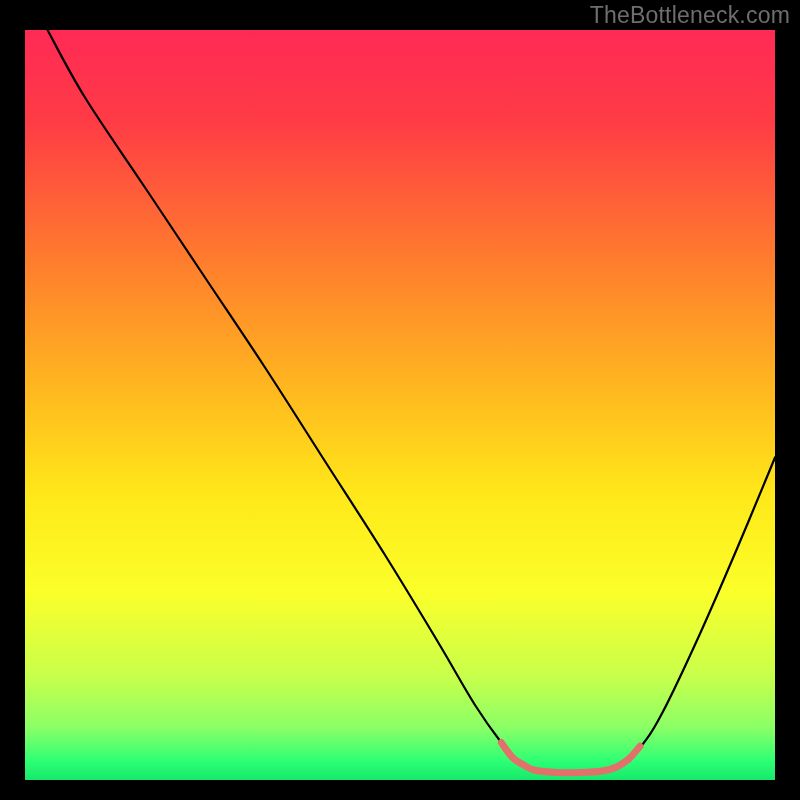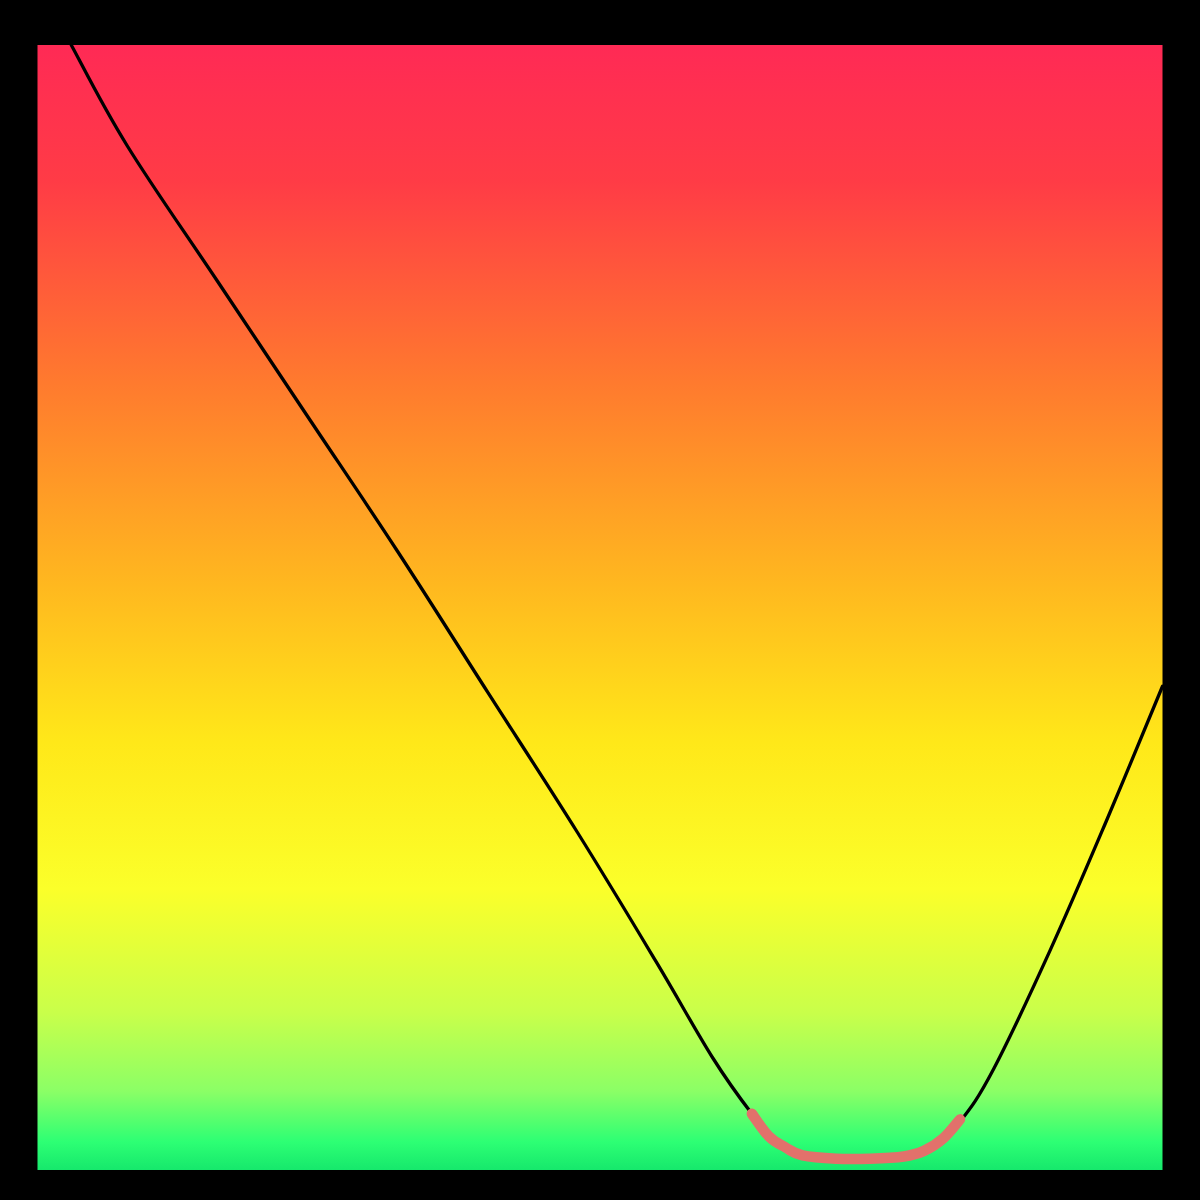--- a/index.html
+++ b/index.html
@@ -34,20 +34,21 @@
     width: 800px;
     height: 800px;
     display: block;
     z-index: 2;
   }
 </style>
 </head>
 <body>
 
 <div class="stage">
+  <div class="watermark">TheBottleneck.com</div>
 
   <svg class="plot" viewBox="0 0 800 800" preserveAspectRatio="none">
     <defs>
       <linearGradient id="bg-grad" x1="0" y1="0" x2="0" y2="1">
           <stop offset="0%" stop-color="#ff2a55"></stop>
           <stop offset="12%" stop-color="#ff3b46"></stop>
           <stop offset="30%" stop-color="#ff7a2e"></stop>
           <stop offset="48%" stop-color="#ffb81f"></stop>
           <stop offset="62%" stop-color="#ffe819"></stop>
           <stop offset="75%" stop-color="#fbff2a"></stop>

